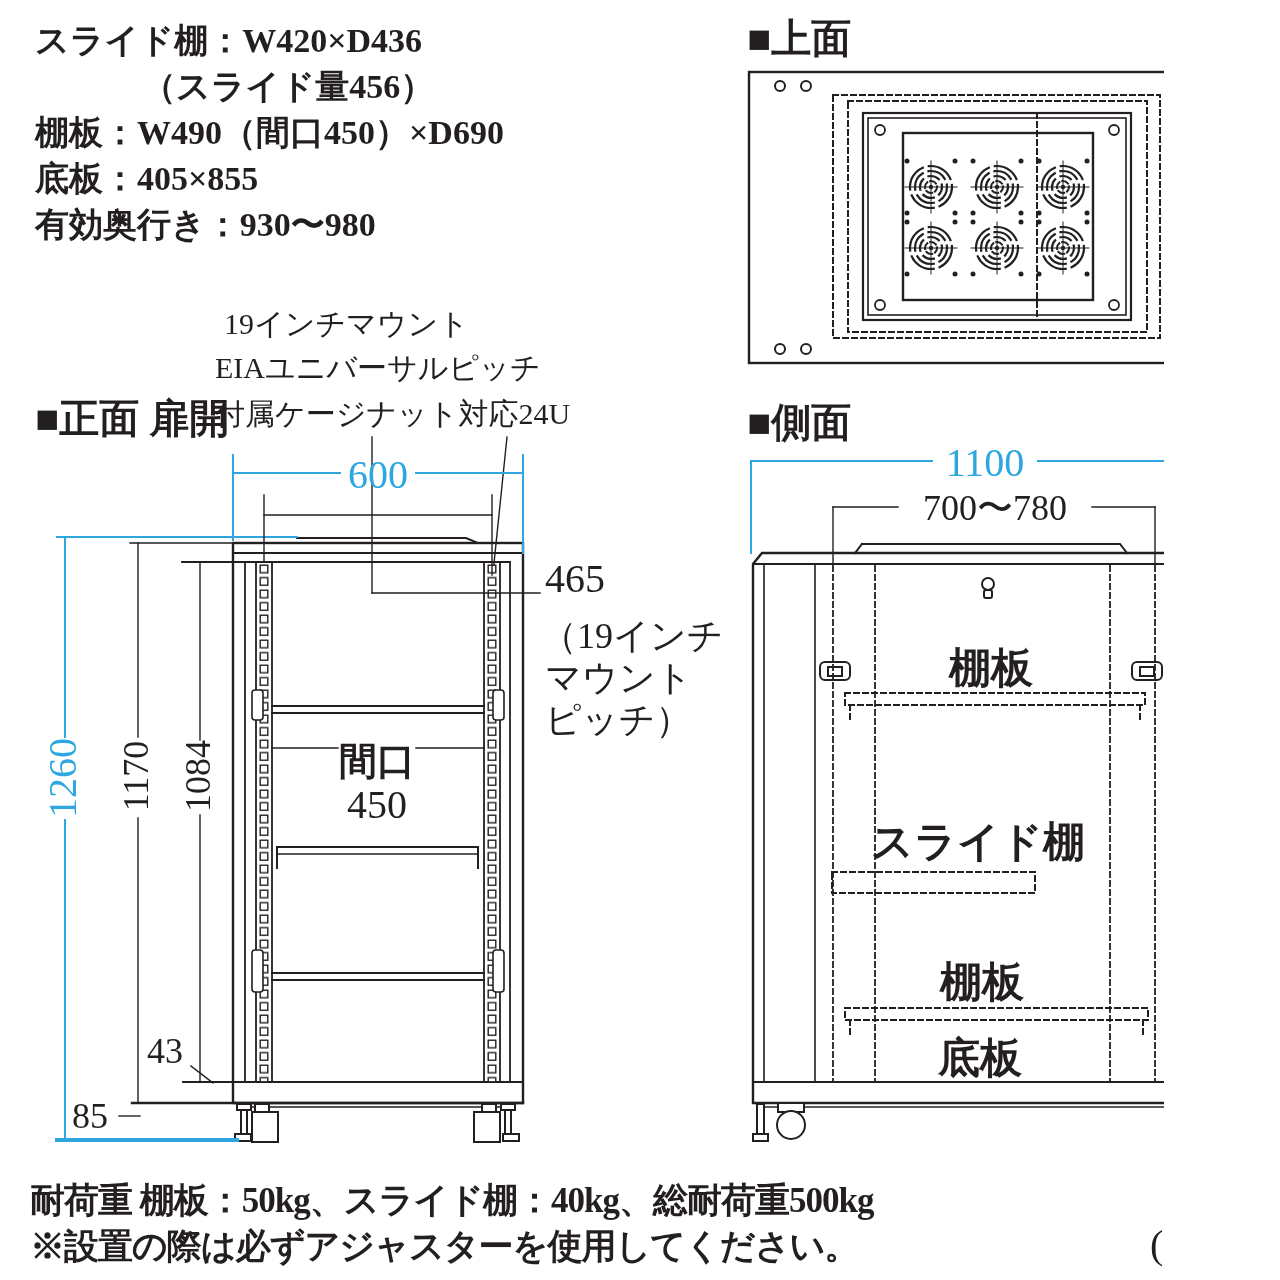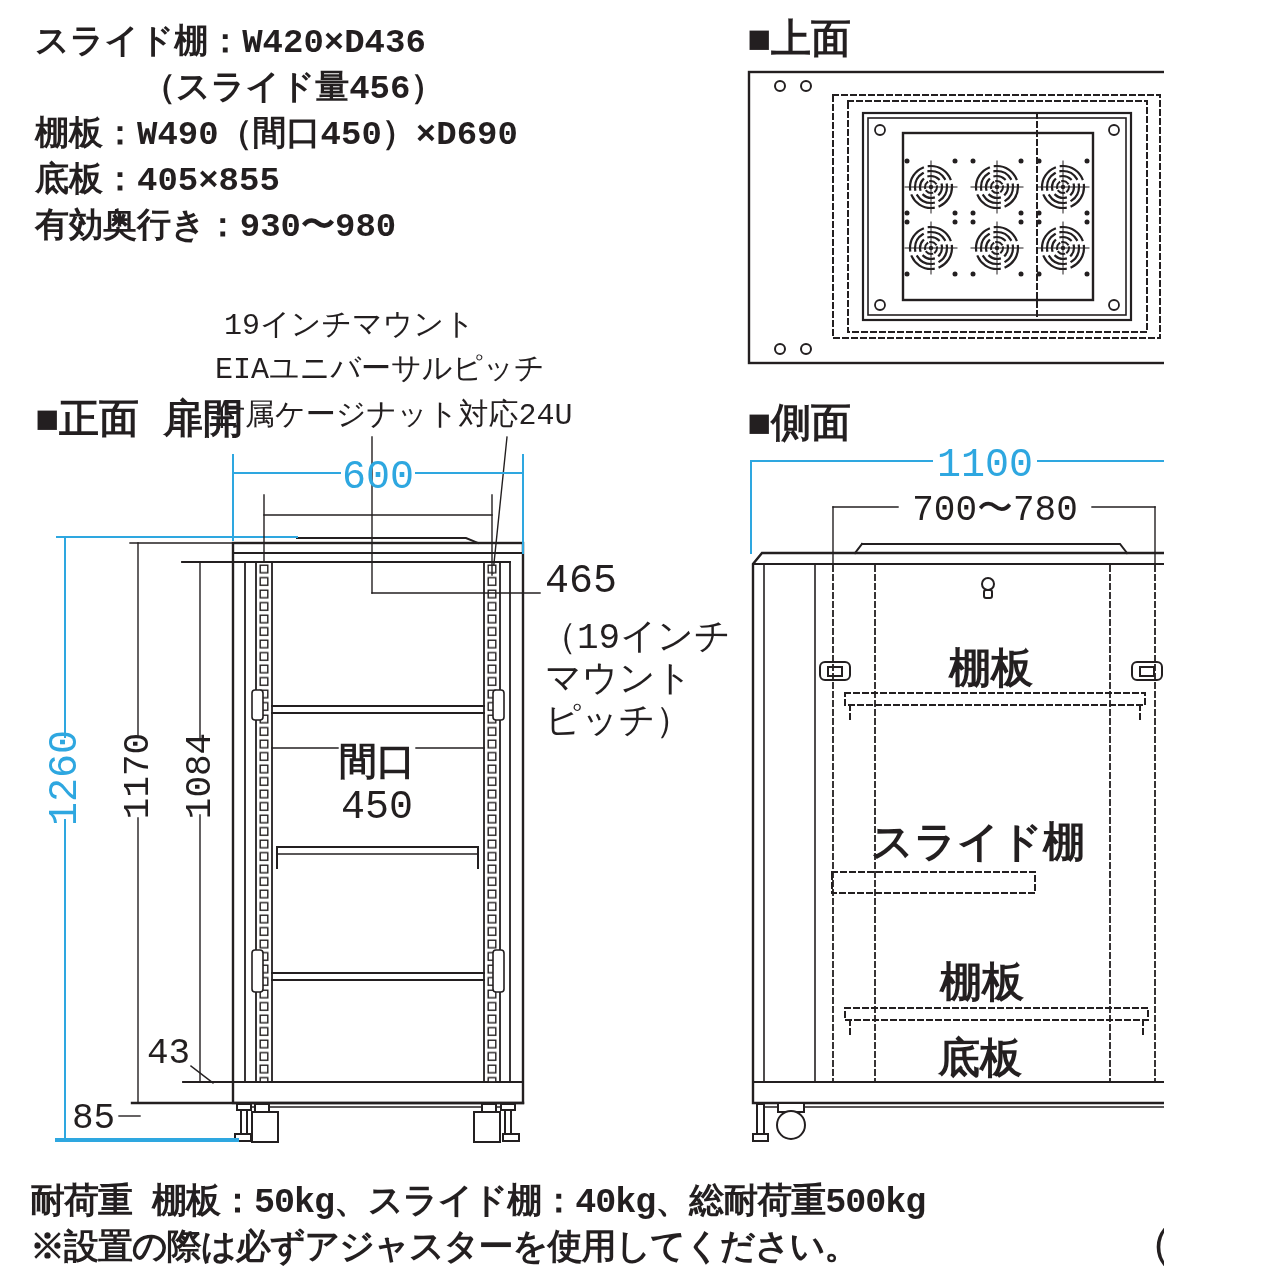--- a/index.html
+++ b/index.html
@@ -1,17 +1,17 @@
 <!DOCTYPE html>
 <html><head>
 <meta charset="utf-8">
 <style>
   html,body{margin:0;padding:0;background:#fff;}
   #stage{position:relative;width:1164px;height:1280px;background:#ffffff;overflow:hidden;
-         font-family:Liberation Mono, monospace;}
+         font-family:Liberation Serif, serif;}
   svg{position:absolute;left:0;top:0;}
   text{fill:#231F20;}
   .tb{font-weight:700;}
   .blue{fill:#2EA7E0;}
   .mid{text-anchor:middle;}
 </style>
 </head>
 <body>
 
 <div id="stage">

